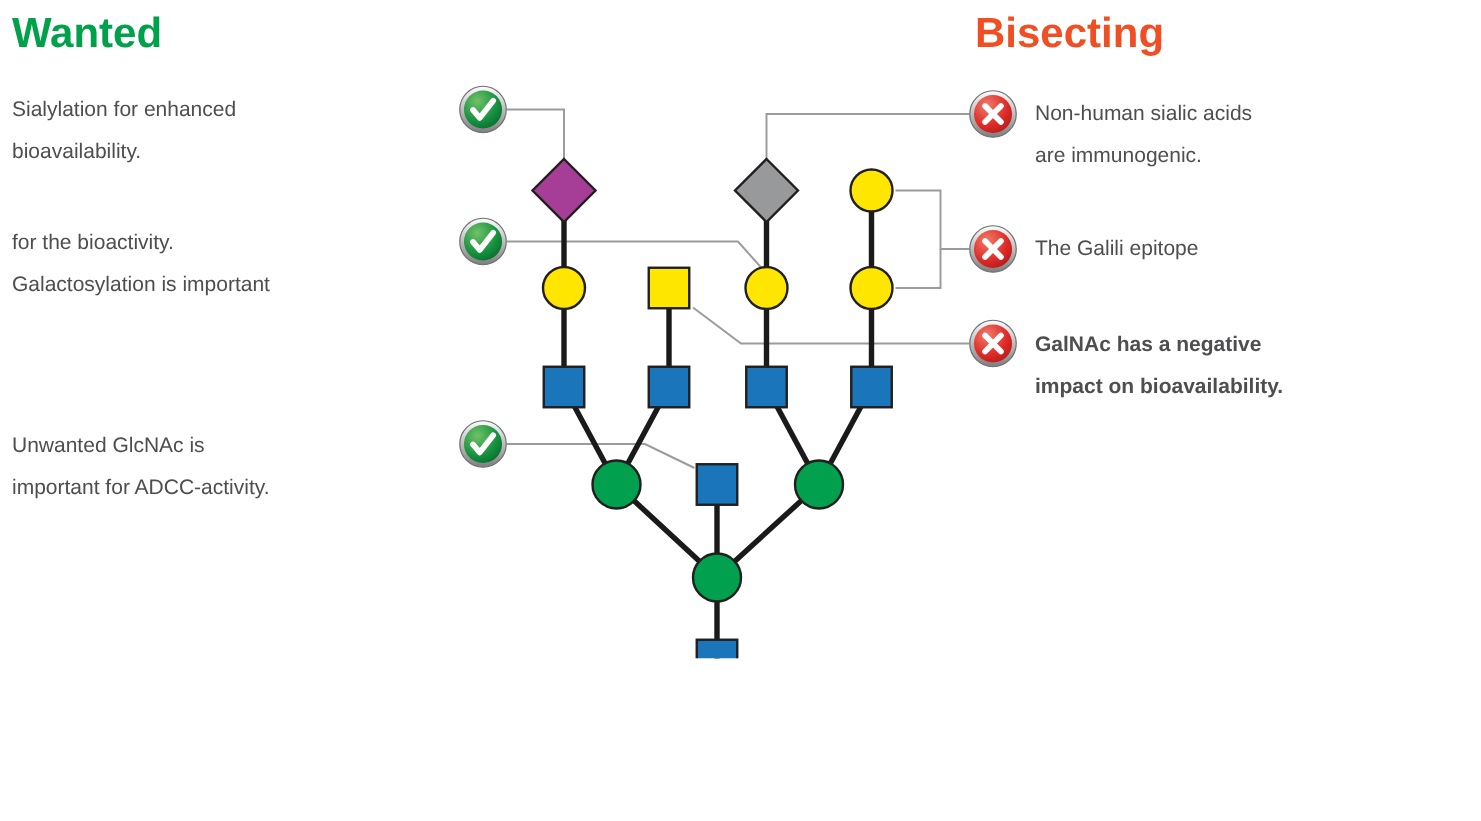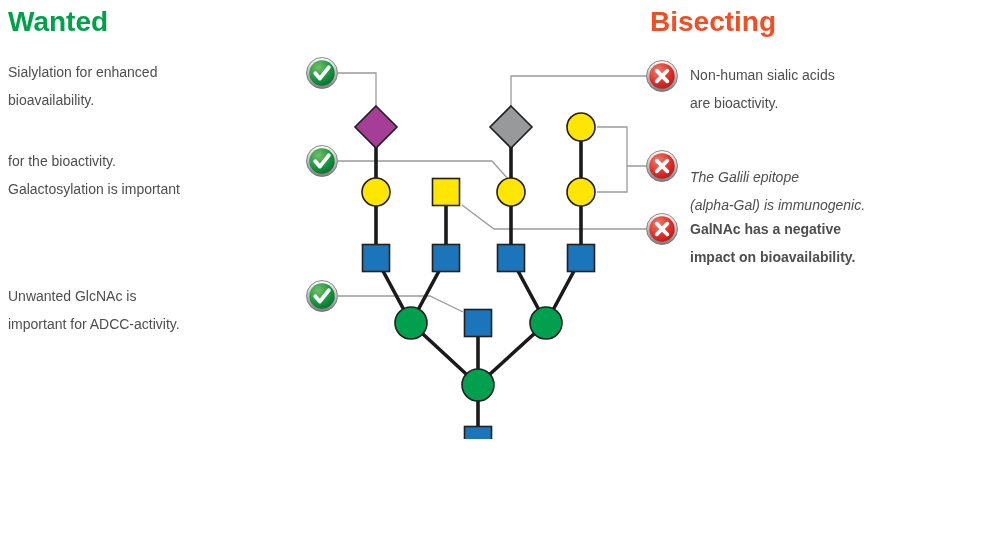--- a/index.html
+++ b/index.html
@@ -50,26 +50,25 @@
   </div>
 
   <div class="note" style="left:8px; top:282px;">
     <div>Unwanted GlcNAc is</div>
     <div>important for ADCC-activity.</div>
   </div>
 
 
   <div class="note" style="left:690px; top:61px;">
     <div>Non-human sialic acids</div>
-    <div>are bioactivity.</div>
+    <div>are immunogenic.</div>
   </div>
 
-  <div class="note" style="left:690px; top:163px;font-style:italic;">
+  <div class="note" style="left:690px; top:151px;">
     <div>The Galili epitope</div>
-    <div>(alpha-Gal) is immunogenic.</div>
   </div>
 
   <div class="note" style="left:690px; top:215px;font-weight:bold;">
     <div>GalNAc has a negative</div>
     <div>impact on bioavailability.</div>
   </div>
 
   <svg id="glycan-svg" width="987" height="547" viewBox="0 0 987 547">
     <defs>
       <linearGradient id="ring" x1="0" y1="0" x2="0" y2="1">

